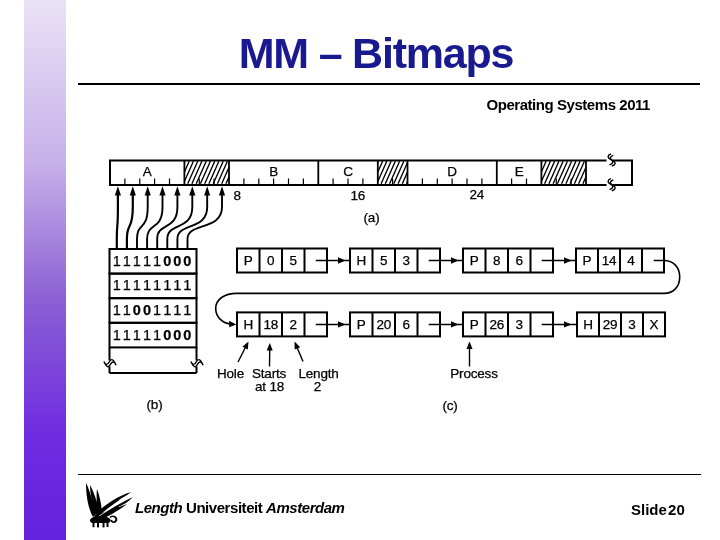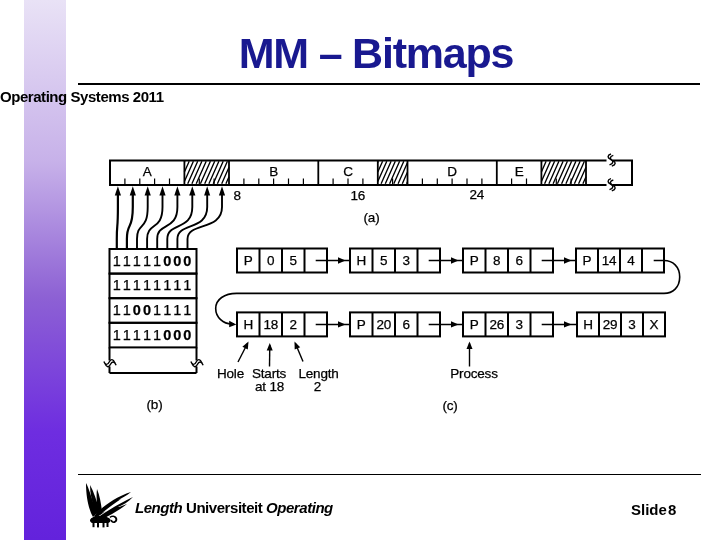--- a/index.html
+++ b/index.html
@@ -3,55 +3,55 @@
 <meta charset="utf-8">
 <style>
   html,body{margin:0;padding:0;}
   body{width:720px;height:540px;background:#fff;position:relative;overflow:hidden;
        font-family:"Liberation Sans",sans-serif;}
   #bar{position:absolute;left:24px;top:0;width:42px;height:540px;
        background:linear-gradient(180deg,#e9e2f6 0%,#c7b1e9 30%,#8d61d4 55%,#6e2de0 80%,#6322dc 100%);}
   #title{position:absolute;left:0;top:29px;width:752px;text-align:center;
          font-size:43px;font-weight:bold;color:#191990;letter-spacing:-1.2px;}
   #hr1{position:absolute;left:78px;top:83px;width:622px;height:2px;background:#000;}
-  #ossub{position:absolute;top:88px;left:0px;width:650px;
+  #ossub{position:absolute;top:96px;left:0px;width:650px;text-align:right;
          font-size:15px;font-weight:bold;color:#000;letter-spacing:-0.45px;}
   #hr2{position:absolute;left:78px;top:474px;width:623px;height:1px;background:#000;}
   #footer{position:absolute;left:135px;top:499px;font-size:15px;font-weight:bold;color:#000;
           letter-spacing:-0.45px;}
   #slide{position:absolute;left:631px;top:501px;font-size:15px;font-weight:bold;color:#000;}
   svg{position:absolute;left:0;top:0;}
   .t{font-family:"Liberation Sans",sans-serif;font-size:13.5px;fill:#000;letter-spacing:-0.2px;stroke:#000;stroke-width:0.25px;}
   .bt{font-family:"Liberation Sans",sans-serif;font-size:14.5px;fill:#000;stroke:#000;stroke-width:0.25px;}
 </style>
 </head>
 <body>
 <div id="bar"></div>
 <div id="title">MM – Bitmaps</div>
 <div id="hr1"></div>
 <div id="ossub">Operating Systems 2011</div>
 <div id="hr2"></div>
-<div id="footer"><i>Length</i> Universiteit <i>Operating</i></div>
+<div id="footer"><i>Length</i> Universiteit <i>Amsterdam</i></div>
 <svg id="logo" style="left:82px;top:480px" width="52" height="50" viewBox="0 0 52 50">
   <g fill="#000">
     <path d="M 11,37 C 7,30 4,18 4,3 C 7,8 10,20 15,33 Z"></path>
     <path d="M 14,34 C 11,26 8,15 8,5 C 12,12 15,22 18,32 Z"></path>
     <path d="M 16,33 C 15,26 14,16 15,9 C 18,16 19,24 20,31 Z"></path>
     <path d="M 12,36 C 20,27 33,17 49,12 C 44,16 40,18 36,20 L 39,19 C 32,24 26,28 20,33 L 24,31 C 20,34 16,36 14,38 Z"></path>
     <path d="M 15,38 C 25,31 38,23 51,17 C 46,22 41,25 36,27 L 39,27 C 31,31 24,34 18,38 Z"></path>
     <path d="M 17,38 C 24,33 33,28 45,24 C 38,30 28,35 21,39 Z"></path>
     <path d="M 8,40 C 9,37 14,35.5 20,36 C 25,36.4 28,38 28.5,40 C 28.8,41.5 27.5,42.8 25.5,43 L 10,43 C 8.8,42.3 7.8,41.2 8,40 Z"></path>
     <rect x="10.5" y="42" width="2" height="5.2"></rect>
     <rect x="15" y="42" width="2" height="5.4"></rect>
     <rect x="20.5" y="42" width="2" height="5.4"></rect>
     <rect x="24.5" y="42" width="2" height="5"></rect>
     <path d="M 27.5,36.8 C 30.5,34.5 34,35.5 35,38 C 36,40.5 34.3,43 31.8,43 C 29.8,43 28.3,41.6 28.4,39.8 L 30.2,40 C 30.2,41 31,41.6 32,41.3 C 33.3,40.9 33.8,39.4 33,38.2 C 32,36.8 29.6,36.6 28.2,37.9 Z"></path>
   </g>
 </svg>
-<div id="slide">Slide 8</div>
+<div id="slide">Slide 20</div>
 
 <svg width="720" height="540" viewBox="0 0 720 540">
 
 <g stroke="#000" fill="none">
   <rect x="110" y="160.5" width="522" height="24.5" stroke-width="2" fill="#fff"></rect>
 
   <path d="M184.4,162.4 L184.9,161.3 M184.4,172.0 L189.2,161.3 M184.4,181.6 L193.4,161.3 M187.7,183.8 L197.7,161.3 M191.9,183.8 L201.9,161.3 M196.2,183.8 L206.2,161.3 M200.4,183.8 L210.4,161.3 M204.7,183.8 L214.7,161.3 M208.9,183.8 L218.9,161.3 M213.2,183.8 L223.2,161.3 M217.4,183.8 L227.4,161.3 M221.7,183.8 L229.0,167.3 M225.9,183.8 L229.0,176.8" stroke-width="1.35"></path>
   <path d="M377.8,162.4 L378.3,161.3 M377.8,172.0 L382.6,161.3 M377.8,181.6 L386.8,161.3 M381.1,183.8 L391.1,161.3 M385.3,183.8 L395.3,161.3 M389.6,183.8 L399.6,161.3 M393.8,183.8 L403.8,161.3 M398.1,183.8 L407.5,162.5 M402.3,183.8 L407.5,172.1 M406.6,183.8 L407.5,181.7" stroke-width="1.35"></path>
   <path d="M541.4,162.4 L541.9,161.3 M541.4,172.0 L546.1,161.3 M541.4,181.6 L550.4,161.3 M544.6,183.8 L554.6,161.3 M548.9,183.8 L558.9,161.3 M553.1,183.8 L563.1,161.3 M557.4,183.8 L567.4,161.3 M561.6,183.8 L571.6,161.3 M565.9,183.8 L575.9,161.3 M570.1,183.8 L580.1,161.3 M574.4,183.8 L584.4,161.3 M578.6,183.8 L586.0,167.3 M582.9,183.8 L586.0,176.8" stroke-width="1.35"></path>
 

